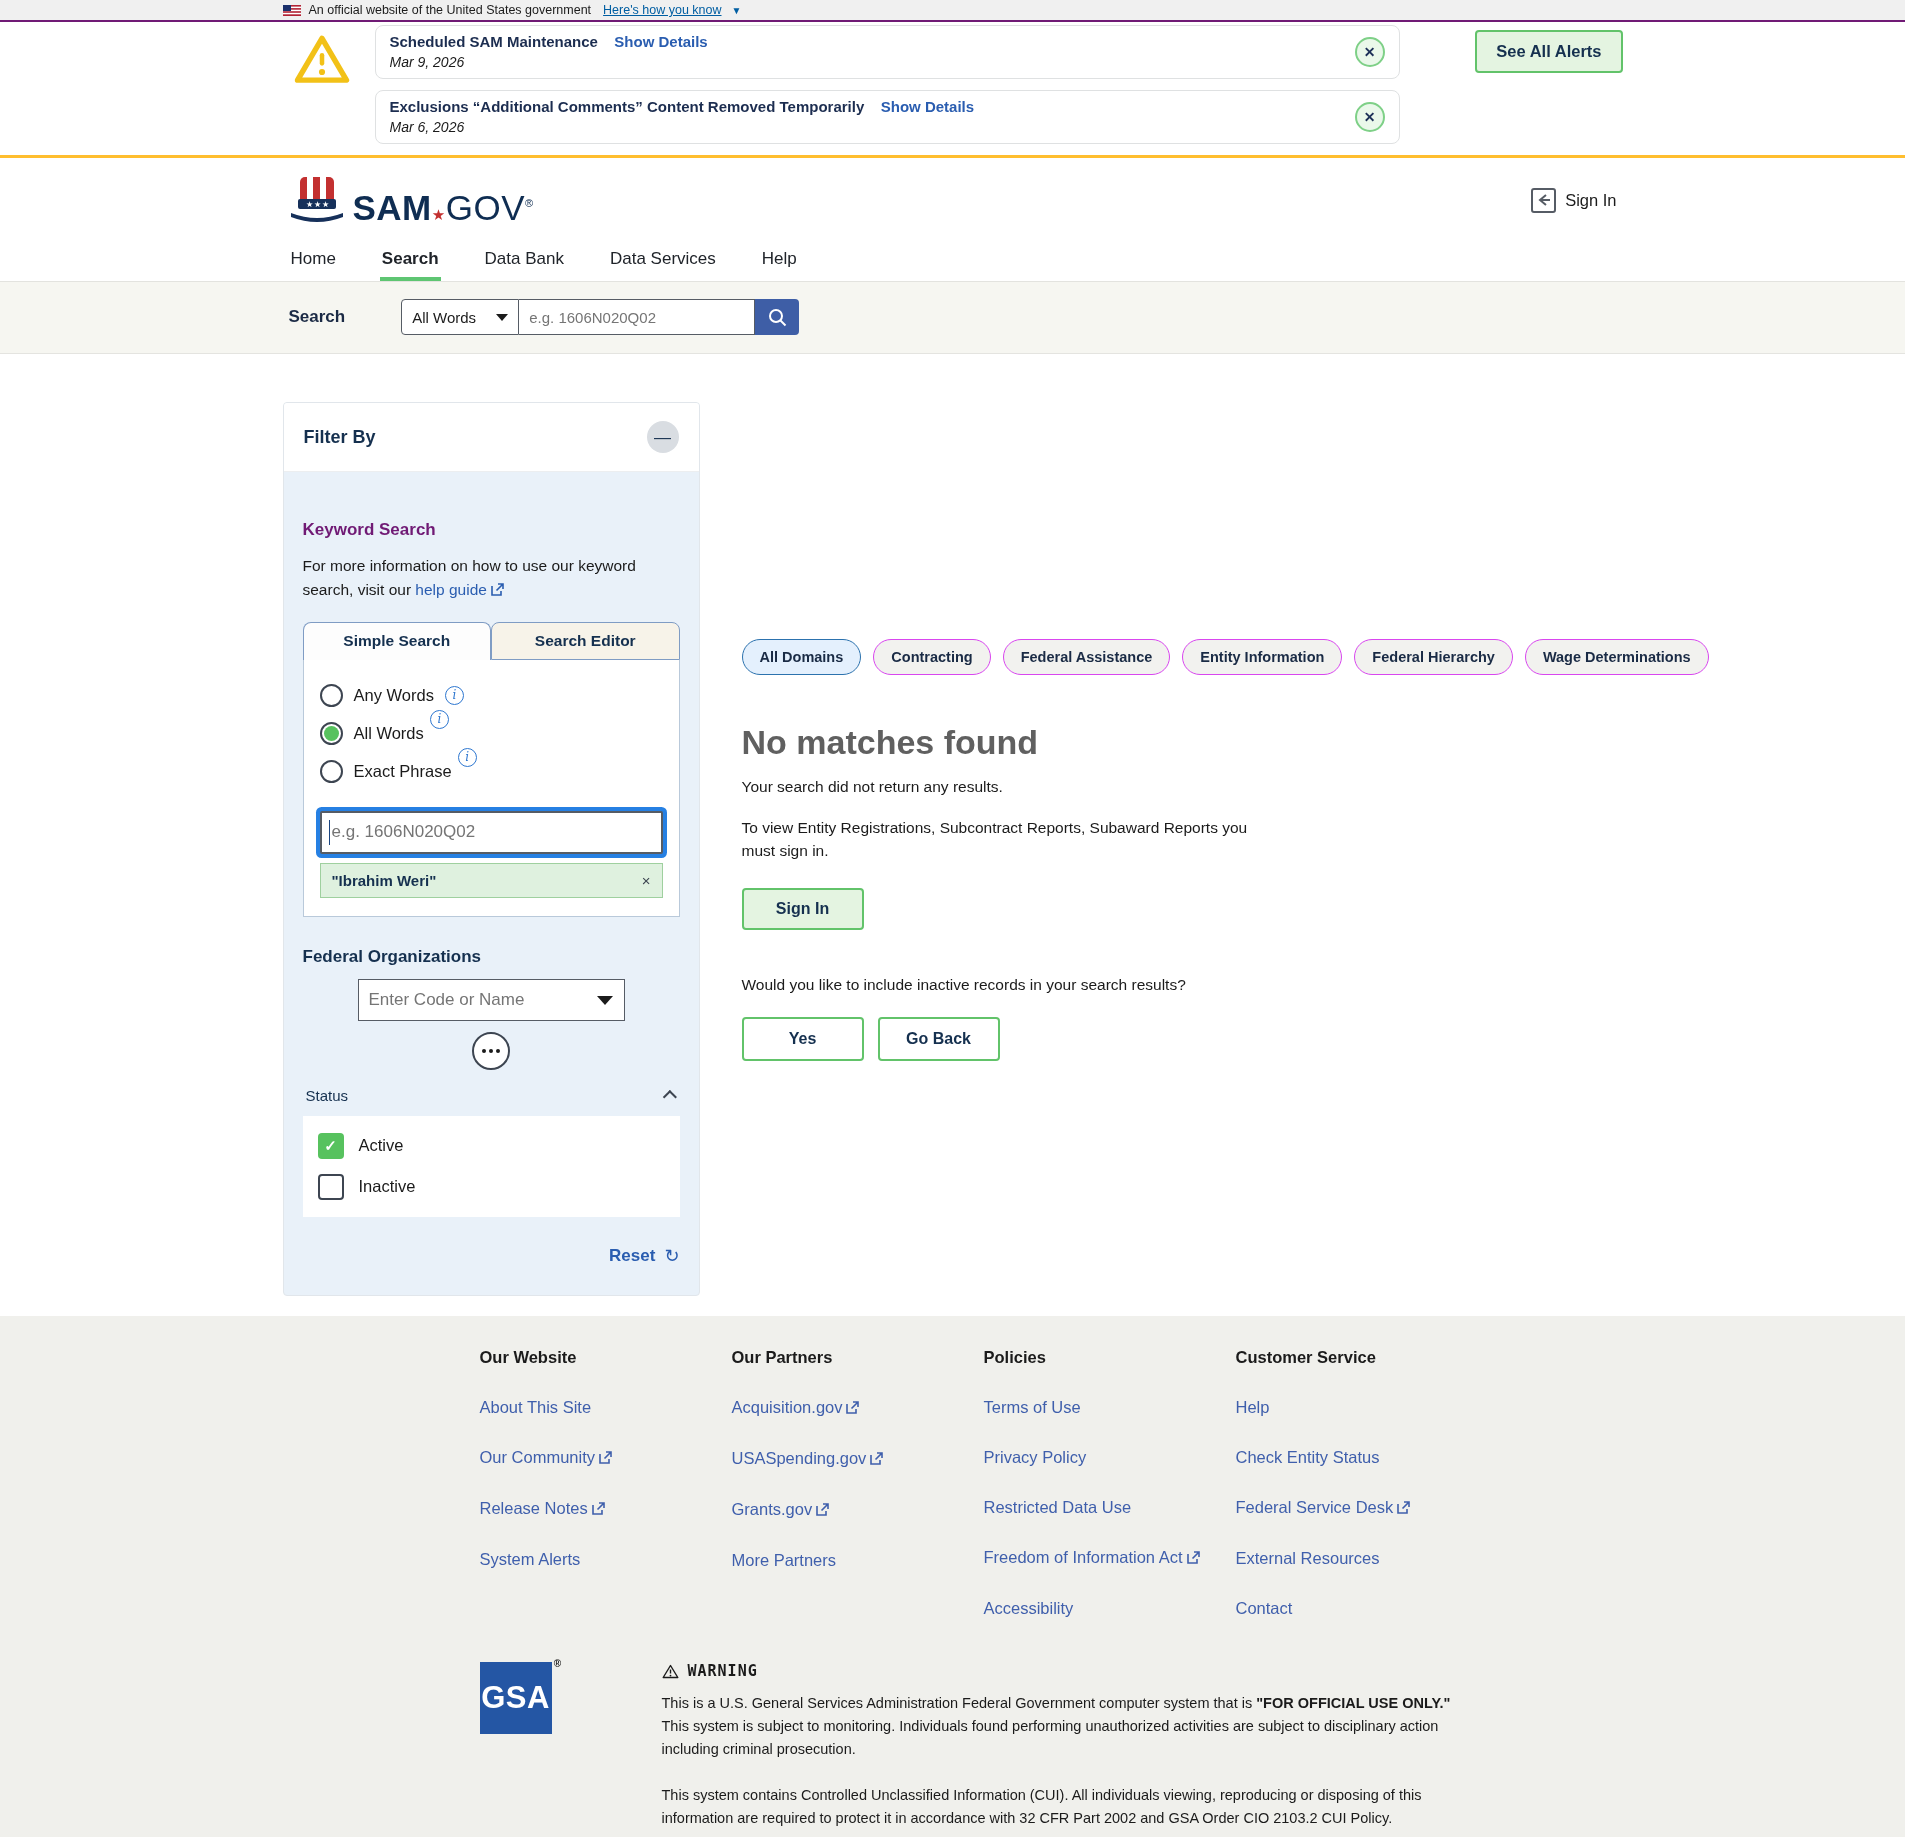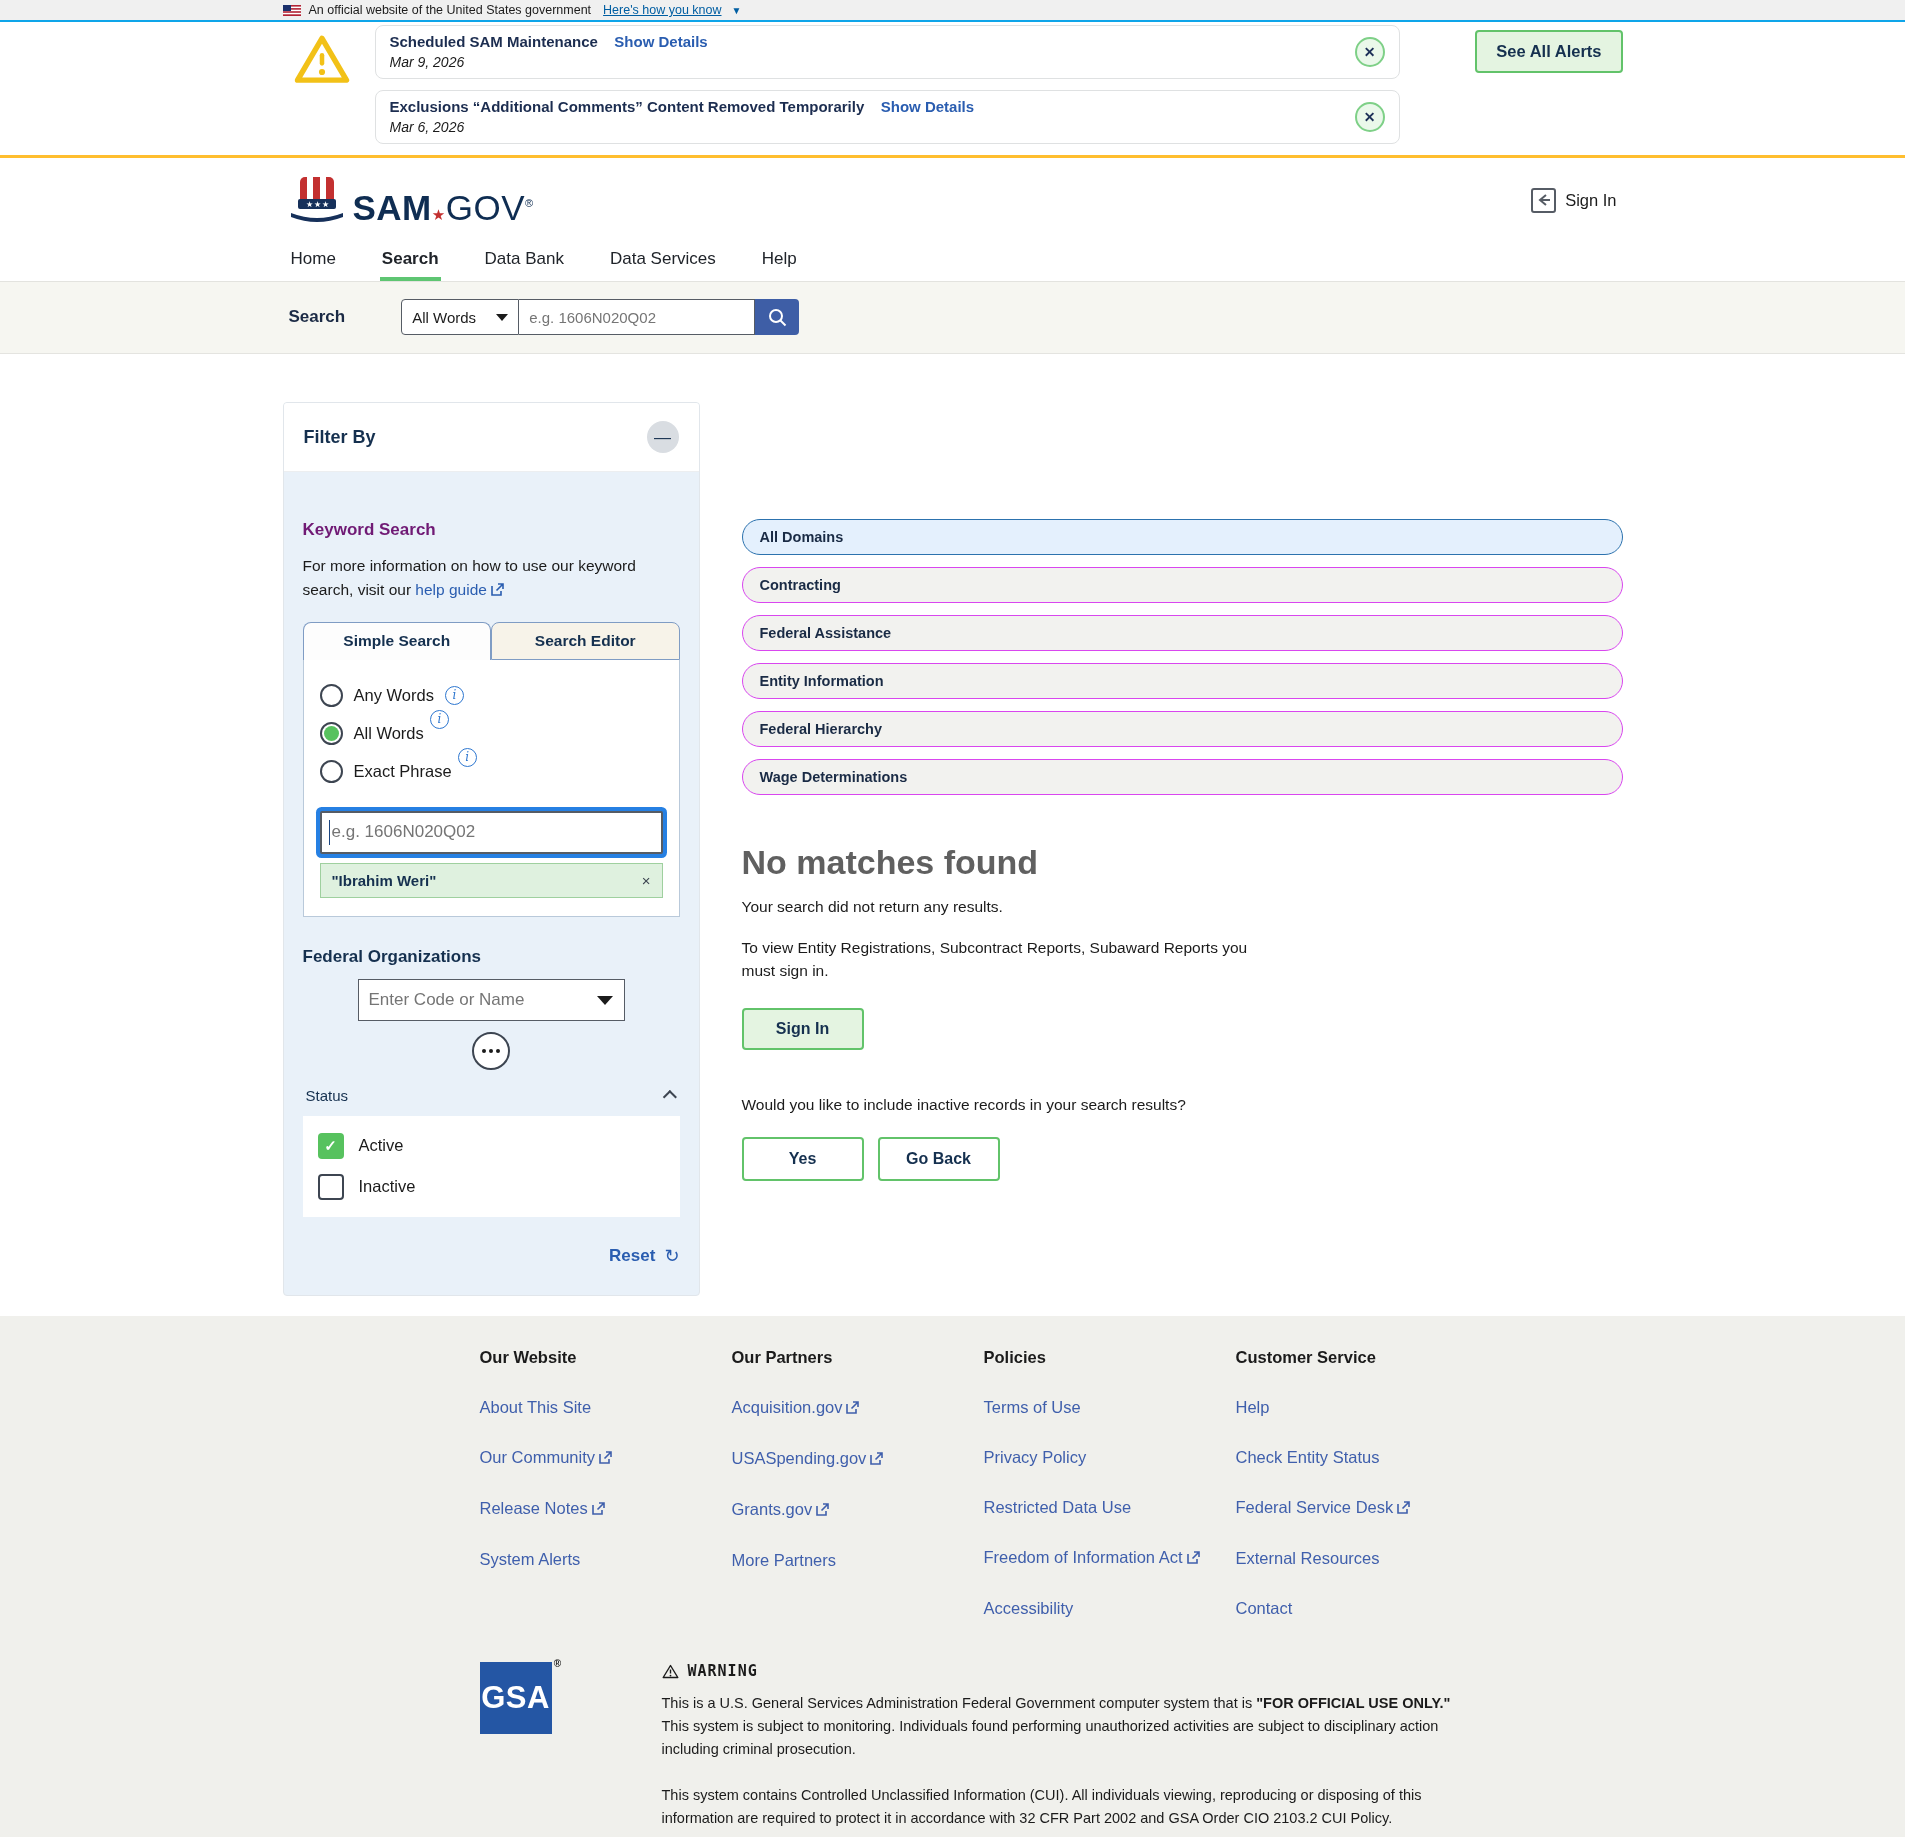--- a/index.html
+++ b/index.html
@@ -5,21 +5,21 @@
   * { box-sizing: border-box; margin: 0; padding: 0; }
   body {
     font-family: "Liberation Sans", sans-serif;
     color: #1b1b1b;
     background: #ffffff;
     min-width: 1905px;
   }
   .container { width: 1340px; margin: 0 auto; }
 
   
-  .gov-banner { background: #f0f0f0; border-bottom: 2px solid #0ea5e9; }
+  .gov-banner { background: #f0f0f0; border-bottom: 2px solid #701a75; }
   .gov-banner-inner { display: flex; align-items: center; gap: 8px; height: 20px; font-size: 12.5px; }
   .flag-icon { width: 18px; height: 11px; display: inline-block; }
   .banner-link { color: #005ea2; text-decoration: underline; margin-left: 4px; cursor: pointer; }
   .chev { color: #005ea2; font-size: 10px; margin-left: 2px; }
 
   
   .alerts-section { background: #fff; border-bottom: 3px solid #ffbe2e; }
   .alerts-inner { display: flex; align-items: flex-start; padding: 3px 0 11px; }
   .alert-warning-icon { width: 58px; margin: 8px 24px 0 10px; flex: none; }
   .alert-cards { width: 1025px; }
@@ -107,21 +107,21 @@
   .checkbox { width: 26px; height: 26px; border-radius: 4px; flex: none; cursor: pointer; display: flex; align-items: center; justify-content: center; }
   .checkbox.checked { background: #57c25e; color: #fff; font-weight: bold; font-size: 15px; }
   .checkbox.unchecked { background: #fff; border: 2px solid #3d4551; }
   .check-label { font-size: 16.5px; }
   .reset-row { display: flex; justify-content: flex-end; align-items: center; gap: 9px; margin-top: 28px; }
   .reset-label { font-weight: bold; font-size: 17px; color: #2a5db0; cursor: pointer; }
   .reset-icon { color: #2a5db0; font-size: 18px; cursor: pointer; }
 
   
   .results-col { flex: 1; padding-top: 2px; }
-  .pills { display: flex; gap: 12px; flex-direction: column; }
+  .pills { display: flex; gap: 12px; }
   .pill { height: 36px; padding: 0 17px; border-radius: 19px; display: flex; align-items: center; font-weight: bold; font-size: 14.5px; color: #1a2b45; background: #f2f2ef; border: 1px solid #d946ef; cursor: pointer; white-space: nowrap; }
   .pill.active { background: #e4f0fd; border: 1px solid #2c72ae; }
   .results-title { font-size: 34px; font-weight: bold; color: #606060; margin: 48px 0 16px; }
   .results-sub { font-size: 15.5px; }
   .results-note { font-size: 15.5px; width: 528px; line-height: 1.5; margin-top: 20px; }
   .signin-btn { margin-top: 26px; width: 122px; height: 42px; background: #e4f4e1; border: 2px solid #62c36a; border-radius: 4px; font-weight: bold; font-size: 16px; color: #15304f; cursor: pointer; font-family: inherit; }
   .inactive-q { font-size: 15.5px; margin-top: 46px; }
   .btn-row { display: flex; gap: 14px; margin-top: 23px; }
   .outline-btn { width: 122px; height: 44px; background: #fff; border: 2px solid #62c36a; border-radius: 4px; font-weight: bold; font-size: 16px; color: #15304f; cursor: pointer; font-family: inherit; }
 

